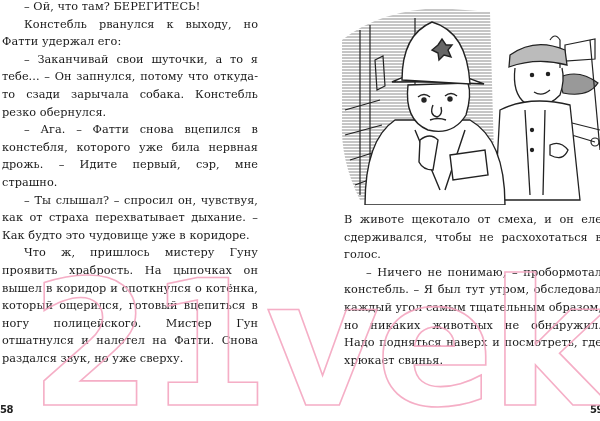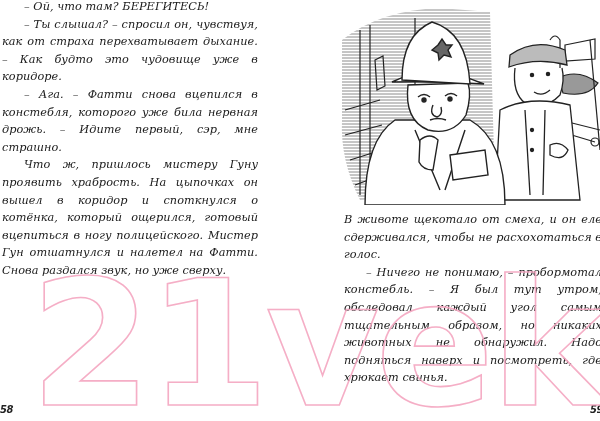--- a/index.html
+++ b/index.html
@@ -1,21 +1,21 @@
 <!DOCTYPE html>
 <html><head>
 <meta charset="utf-8">
 <style>
   html, body { margin:0; padding:0; }
   body {
     width:600px; height:421px; overflow:hidden; background:#ffffff;
     position:relative; font-family:"DejaVu Serif","Liberation Serif",serif;
     color:#1a1a1a;
   }
-  .page { position:absolute; top:0; height:421px;font-style:italic; }
+  .page { position:absolute; top:0; height:421px; }
   .page-left { left:0; width:262px; }
   .page-right { left:342px; width:262px; }
   .text-block {
     position:absolute; font-size:11.3px; line-height:17.6px;
     text-align:justify; letter-spacing:0.05px;
   }
   .page-left .text-block { left:2px; top:-2px; width:256px; }
   .page-right .text-block { left:2px; top:211px; width:258px; }
   .para { margin:0; text-indent:0; }
   .para.indent { text-indent:22px; }
@@ -33,22 +33,24 @@
     position:absolute; left:0; top:255px; width:600px; height:166px;
     pointer-events:none;
   }
 </style>
 </head>
 <body>
 
 <div class="page page-left">
   <div class="text-block">
     <p class="para indent">– Ой, что там? БЕРЕГИТЕСЬ!</p>
+    <p class="para indent">Констебль рванулся к выходу, но Фатти удержал его:</p>
+    <p class="para indent">– Заканчивай свои шуточки, а то я тебе... – Он запнулся, потому что откуда-то сзади зарычала собака. Констебль резко обернулся.</p>
+    <p class="para indent">– Ага. – Фатти снова вцепился в констебля, которого уже била нервная дрожь. – Идите первый, сэр, мне страшно.</p>
     <p class="para indent">– Ты слышал? – спросил он, чувствуя, как от страха перехватывает дыхание. – Как будто это чудовище уже в коридоре.</p>
-    <p class="para indent">– Ага. – Фатти снова вцепился в констебля, которого уже била нервная дрожь. – Идите первый, сэр, мне страшно.</p>
     <p class="para indent">Что ж, пришлось мистеру Гуну проявить храбрость. На цыпочках он вышел в коридор и споткнулся о котёнка, который ощерился, готовый вцепиться в ногу полицейского. Мистер Гун отшатнулся и налетел на Фатти. Снова раздался звук, но уже сверху.</p>
 
   </div>
   <div class="page-num">58</div>
 </div>
 
 <svg class="illustration" viewBox="0 0 280 205" xmlns="http://www.w3.org/2000/svg">
   <defs>
     <pattern id="hatch" width="4" height="3" patternUnits="userSpaceOnUse">
       <line x1="0" y1="1" x2="4" y2="1" stroke="#555" stroke-width="0.9"></line>

